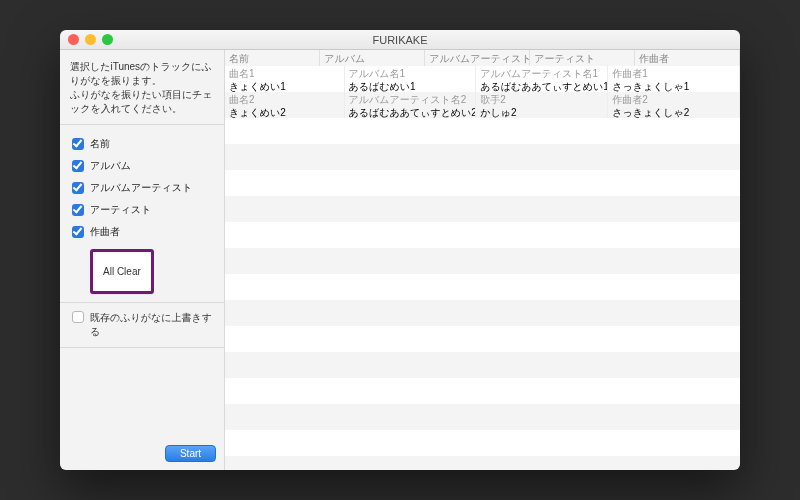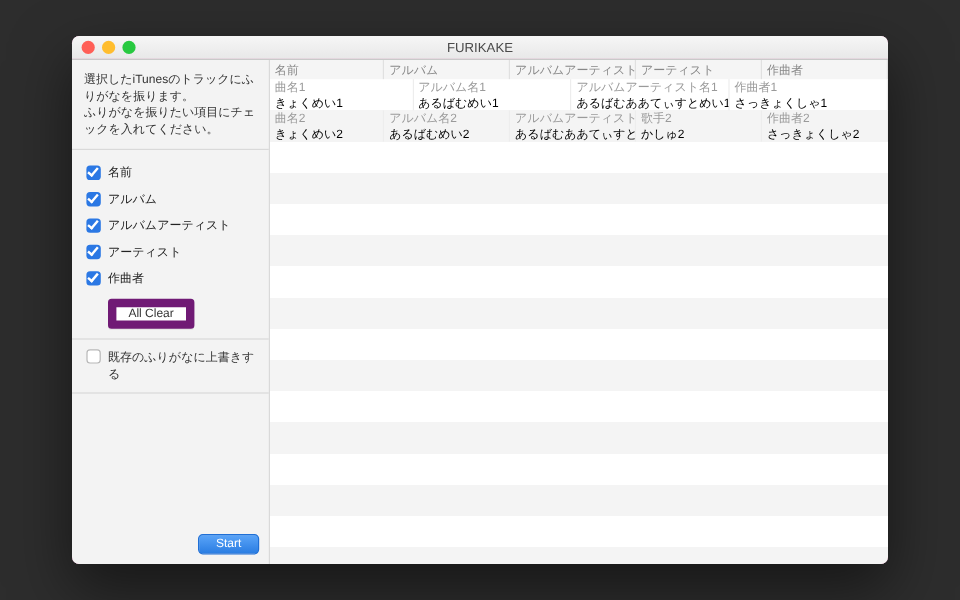--- a/index.html
+++ b/index.html
@@ -9,21 +9,21 @@
     font-size: 10px;
     display: flex;
     align-items: center;
     justify-content: center;
     width: 800px;
     height: 500px;
   }
   .window {
     width: 680px;
     height: 440px;
-    background: #f9a8d4;
+    background: #7f1d1d;
     border-radius: 6px;
     box-shadow: 0 20px 50px rgba(0,0,0,0.5);
     display: flex;
     flex-direction: column;
     overflow: hidden;
   }
   .titlebar {
     height: 20px;
     background: linear-gradient(#f6f6f6,#e8e8e8);
     border-bottom: 1px solid #c9c9c9;
@@ -93,24 +93,24 @@
     border-width: 0 2px 2px 0;
     transform: rotate(40deg);
   }
   .chk.unchecked {
     background: #fff;
     border: 1px solid #b8b8b8;
   }
   .chk.unchecked::after { display: none; }
   .allclear {
     margin: 6px 0 0 18px;
-    padding: 0 10px;
+    padding: 14px 10px;
     font-size: 10px;
     background: #fff;
-    border: 7px solid #701a75;
+    border: 3px solid #701a75;
     border-radius: 3px;
     box-shadow: 0 1px 0 rgba(0,0,0,0.05);
     display: inline-block;
   }
   .overwrite {
     border-top: 1px solid #d9d9d9;
     border-bottom: 1px solid #d9d9d9;
     padding: 8px 12px;
     display: flex;
     gap: 6px;
@@ -269,24 +269,20 @@
               <div class="orig">作曲者1</div>
               <div class="furi">さっきょくしゃ1</div>
             </div>
           </div>
           <div class="row">
             <div class="cell">
               <div class="orig">曲名2</div>
               <div class="furi">きょくめい2</div>
             </div>
             <div class="cell">
-              <div class="orig">アルバム名2</div>
-              <div class="furi">あるばむめい2</div>
-            </div>
-            <div class="cell">
               <div class="orig">アルバムアーティスト名2</div>
               <div class="furi">あるばむああてぃすとめい2</div>
             </div>
             <div class="cell">
               <div class="orig">歌手2</div>
               <div class="furi">かしゅ2</div>
             </div>
             <div class="cell">
               <div class="orig">作曲者2</div>
               <div class="furi">さっきょくしゃ2</div>

